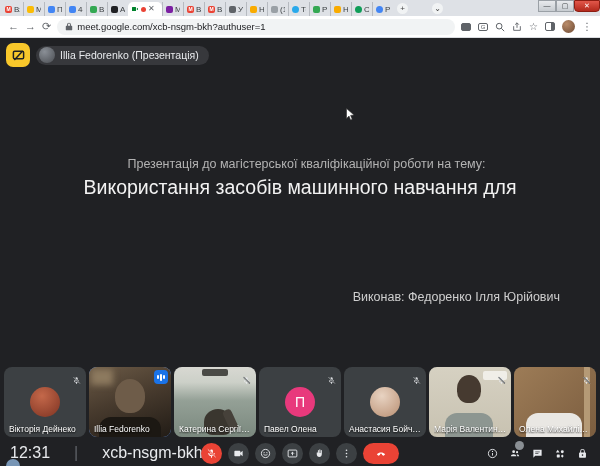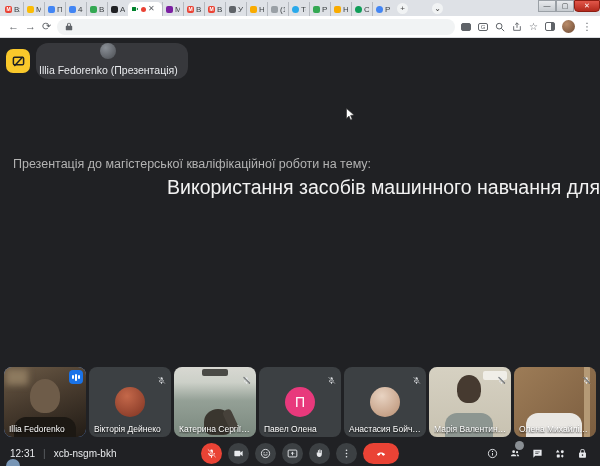--- a/index.html
+++ b/index.html
@@ -36,26 +36,26 @@
   .sq-ic.fill { background:#5f6368; }
   .panel-ic { width:10px; height:9px; border:1px solid #5f6368; border-radius:2px; position:relative; }
   .panel-ic::after { content:""; position:absolute; right:0; top:0; bottom:0; width:3px; background:#5f6368; }
   .profile { width:13px; height:13px; border-radius:50%; background:radial-gradient(circle at 35% 30%, #b98c6a, #6e4a33); }
 
   
   .meet { position:absolute; left:0; right:0; top:38px; bottom:0; background:#202124; overflow:hidden; }
 
   .present-ctrl { position:absolute; left:6px; top:5px; display:flex; align-items:center; gap:6px; }
   .yellow-btn { width:24px; height:24px; border-radius:7px; background:#f9c82b; display:flex; align-items:center; justify-content:center; }
-  .presenter-pill { height:36px; background:#37383c; border-radius:12px; display:flex; align-items:center; gap:5px; padding:0 10px 0 3px;flex-direction:column; }
+  .presenter-pill { height:19px; background:#37383c; border-radius:12px; display:flex; align-items:center; gap:5px; padding:0 10px 0 3px; }
   .pill-avatar { width:16px; height:16px; border-radius:50%; background:radial-gradient(circle at 35% 30%, #8a8f96, #4a4d52); }
   .presenter-pill span.txt { color:#e8eaed; font-size:10.5px; }
 
-  .slide-sub { position:absolute; left:0; right:0; top:119px; color:#b3b3b3; font-size:12.5px;margin-left:13px; }
-  .slide-title { position:absolute; left:0; right:0; top:138px; text-align:right; color:#f2f2f2; font-size:19.5px; line-height:23px; }
+  .slide-sub { position:absolute; left:0; right:0; top:119px; text-align:center; color:#b3b3b3; font-size:12.5px;margin-left:13px; }
+  .slide-title { position:absolute; left:0; right:0; top:138px; text-align:center; color:#f2f2f2; font-size:19.5px; line-height:23px; }
   .slide-author { position:absolute; right:40px; top:251px; text-align:right; color:#cfcfcf; font-size:12.5px; line-height:17px; }
 
   .cursor { position:absolute; left:346px; top:70px; }
 
   .notif-bubble { position:absolute; left:6px; bottom:-7px; width:14px; height:14px; border-radius:50%; background:#87a9cf; opacity:.85; }
 
   
   .filmstrip { position:absolute; left:0; right:0; top:329px; height:70px; display:flex; gap:3px; padding:0 4px; }
   .tile { position:relative; flex:1; border-radius:8px; background:#3c4043; overflow:hidden; }
   .tile.active { box-shadow:inset 0 0 0 2px #5e97f6; }
@@ -87,21 +87,21 @@
   .scene-maria .p2 { left:28px; top:8px; width:24px; height:28px; border-radius:50% 50% 42% 42%; background:#463a30; }
   .scene-maria .p3 { left:16px; bottom:-4px; width:48px; height:28px; border-radius:12px 12px 0 0; background:#8d9691; }
   .scene-olena { background:linear-gradient(135deg, #9d7c57 0%, #7b5d3f 100%); }
   .scene-olena .p1 { right:6px; top:0; width:6px; height:70px; background:#b59a76; }
   .scene-olena .p2 { left:28px; top:6px; width:24px; height:26px; border-radius:50% 50% 44% 44%;
                      background:radial-gradient(circle at 50% 65%, #cba械 0, #c9a88e 55%, #5a4636 100%); }
   .scene-olena .p3 { left:12px; bottom:-6px; width:56px; height:30px; border-radius:12px 12px 0 0; background:#e9e7e3; }
 
   
   .bottombar { position:absolute; left:0; right:0; top:402px; height:26px; display:flex; align-items:center; padding:0 10px; }
-  .bb-left { display:flex; align-items:center; gap:8px; color:#e8eaed; font-size:10px; }
+  .bb-left { display:flex; align-items:center; gap:24px; color:#e8eaed; font-size:16px; }
   .bb-sep { color:#5f6368; }
   .bb-center { position:absolute; left:50%; transform:translateX(-50%); display:flex; align-items:center; gap:6px; }
   .ctl { width:21px; height:21px; border-radius:50%; background:#3c4043; display:flex; align-items:center; justify-content:center; }
   .ctl.red { background:#ea4335; }
   .ctl.end { width:36px; border-radius:12px; background:#ea4335; }
   .bb-right { position:absolute; right:12px; display:flex; align-items:center; gap:11px; }
   .bb-ric { position:relative; display:inline-flex; }
   .badge { position:absolute; top:-7px; right:-3px; width:9px; height:9px; border-radius:50%; background:#8a8f94; }
 </style>
 </head>
@@ -197,20 +197,21 @@
   </div>
 
   <div class="toolbar">
     <span class="nav-ic">←</span>
     <span class="nav-ic">→</span>
     <span class="nav-ic">⟳</span>
     <div class="urlbar">
       <svg width="8" height="9" viewBox="0 0 12 14">
           <path d="M3 6V4a3 3 0 0 1 6 0v2h1a1 1 0 0 1 1 1v5a1 1 0 0 1-1 1H2a1 1 0 0 1-1-1V7a1 1 0 0 1 1-1h1zm1.5 0h3V4a1.5 1.5 0 0 0-3 0v2z" fill="#5f6368"></path>
         </svg>
+      <span>meet.google.com/xcb-nsgm-bkh?authuser=1</span>
     </div>
     <div class="tool-ics">
       <span class="tool-ic">
           <span class="sq-ic fill"></span>
         </span>
       <span class="tool-ic">
           <span class="sq-ic" style="font-size:6px; color:#5f6368; text-align:center; line-height:7px;">G</span>
         </span>
       <span class="tool-ic">
         <svg width="10" height="10" viewBox="0 0 12 12">
@@ -250,47 +251,48 @@
 
     <svg class="cursor" width="9" height="13" viewBox="0 0 9 13">
       <path d="M0.5 0.5 L0.5 10.5 L3 8 L4.6 12 L6.2 11.3 L4.6 7.4 L8 7 Z" fill="#fff" stroke="#333" stroke-width="0.6"></path>
     </svg>
 
     <div class="slide-sub">Презентація до магістерської кваліфікаційної роботи на тему:</div>
     <div class="slide-title">
       <div>Використання засобів машинного навчання для</div>
     </div>
     <div class="slide-author">
+      <div>Виконав: Федоренко Ілля Юрійович</div>
     </div>
 
     <div class="filmstrip" id="filmstrip">
+        <div class="tile">
+          <div class="avatar-wrap">
+            <span class="avatar avatar-viktoria"></span>
+          </div>
+          <span class="tile-mic"><svg width="9" height="9" viewBox="0 0 24 24">
+              <path d="M12 14a3 3 0 0 0 3-3V6a3 3 0 0 0-6 0v5a3 3 0 0 0 3 3z" fill="#e8eaed"></path>
+              <path d="M17 11a5 5 0 0 1-10 0H5a7 7 0 0 0 6 6.9V21h2v-3.1A7 7 0 0 0 19 11h-2z" fill="#e8eaed"></path>
+              <line x1="4" y1="3" x2="21" y2="20" stroke="#3c4043" stroke-width="3.4"></line>
+              <line x1="4" y1="3" x2="21" y2="20" stroke="#e8eaed" stroke-width="1.6"></line>
+            </svg></span>
+          <span class="tile-name">Вікторія Дейнеко</span>
+        </div>
         <div class="tile active">
           <div class="scene scene-fedorenko">
             <span class="p1"></span>
             <span class="p2"></span>
             <span class="p3"></span>
           </div>
           <span class="audio-badge">
             <i></i>
             <i></i>
             <i></i>
           </span>
           <span class="tile-name">Illia Fedorenko</span>
-        </div>
-        <div class="tile">
-          <div class="avatar-wrap">
-            <span class="avatar avatar-viktoria"></span>
-          </div>
-          <span class="tile-mic"><svg width="9" height="9" viewBox="0 0 24 24">
-              <path d="M12 14a3 3 0 0 0 3-3V6a3 3 0 0 0-6 0v5a3 3 0 0 0 3 3z" fill="#e8eaed"></path>
-              <path d="M17 11a5 5 0 0 1-10 0H5a7 7 0 0 0 6 6.9V21h2v-3.1A7 7 0 0 0 19 11h-2z" fill="#e8eaed"></path>
-              <line x1="4" y1="3" x2="21" y2="20" stroke="#3c4043" stroke-width="3.4"></line>
-              <line x1="4" y1="3" x2="21" y2="20" stroke="#e8eaed" stroke-width="1.6"></line>
-            </svg></span>
-          <span class="tile-name">Вікторія Дейнеко</span>
         </div>
         <div class="tile">
           <div class="scene scene-ceiling">
             <span class="p1"></span>
             <span class="p2"></span>
             <span class="p3"></span>
           </div>
           <span class="tile-mic"><svg width="9" height="9" viewBox="0 0 24 24">
               <path d="M12 14a3 3 0 0 0 3-3V6a3 3 0 0 0-6 0v5a3 3 0 0 0 3 3z" fill="#e8eaed"></path>
               <path d="M17 11a5 5 0 0 1-10 0H5a7 7 0 0 0 6 6.9V21h2v-3.1A7 7 0 0 0 19 11h-2z" fill="#e8eaed"></path>

